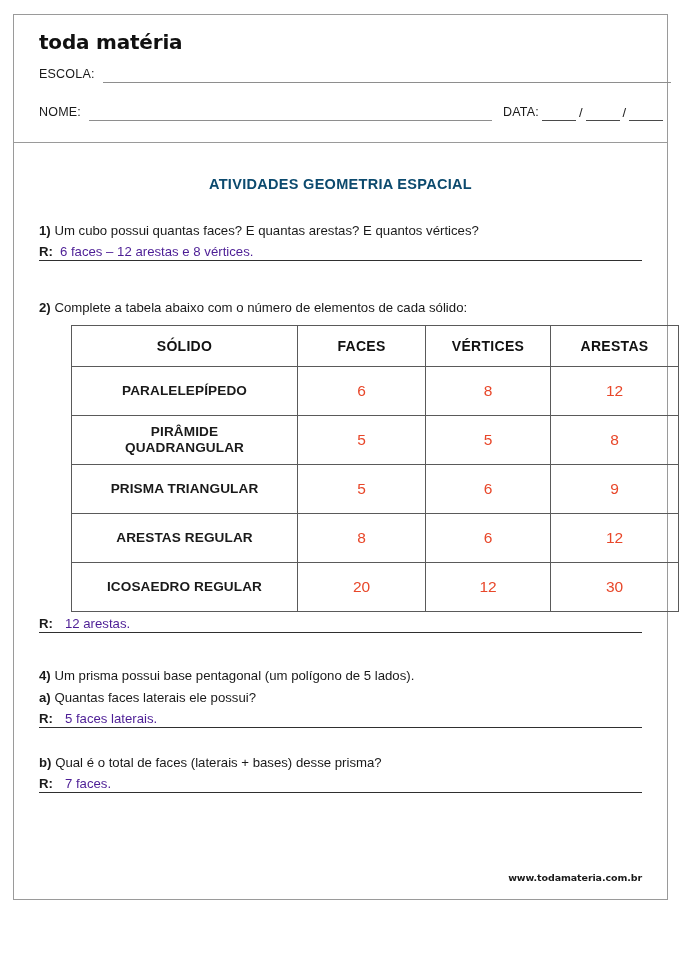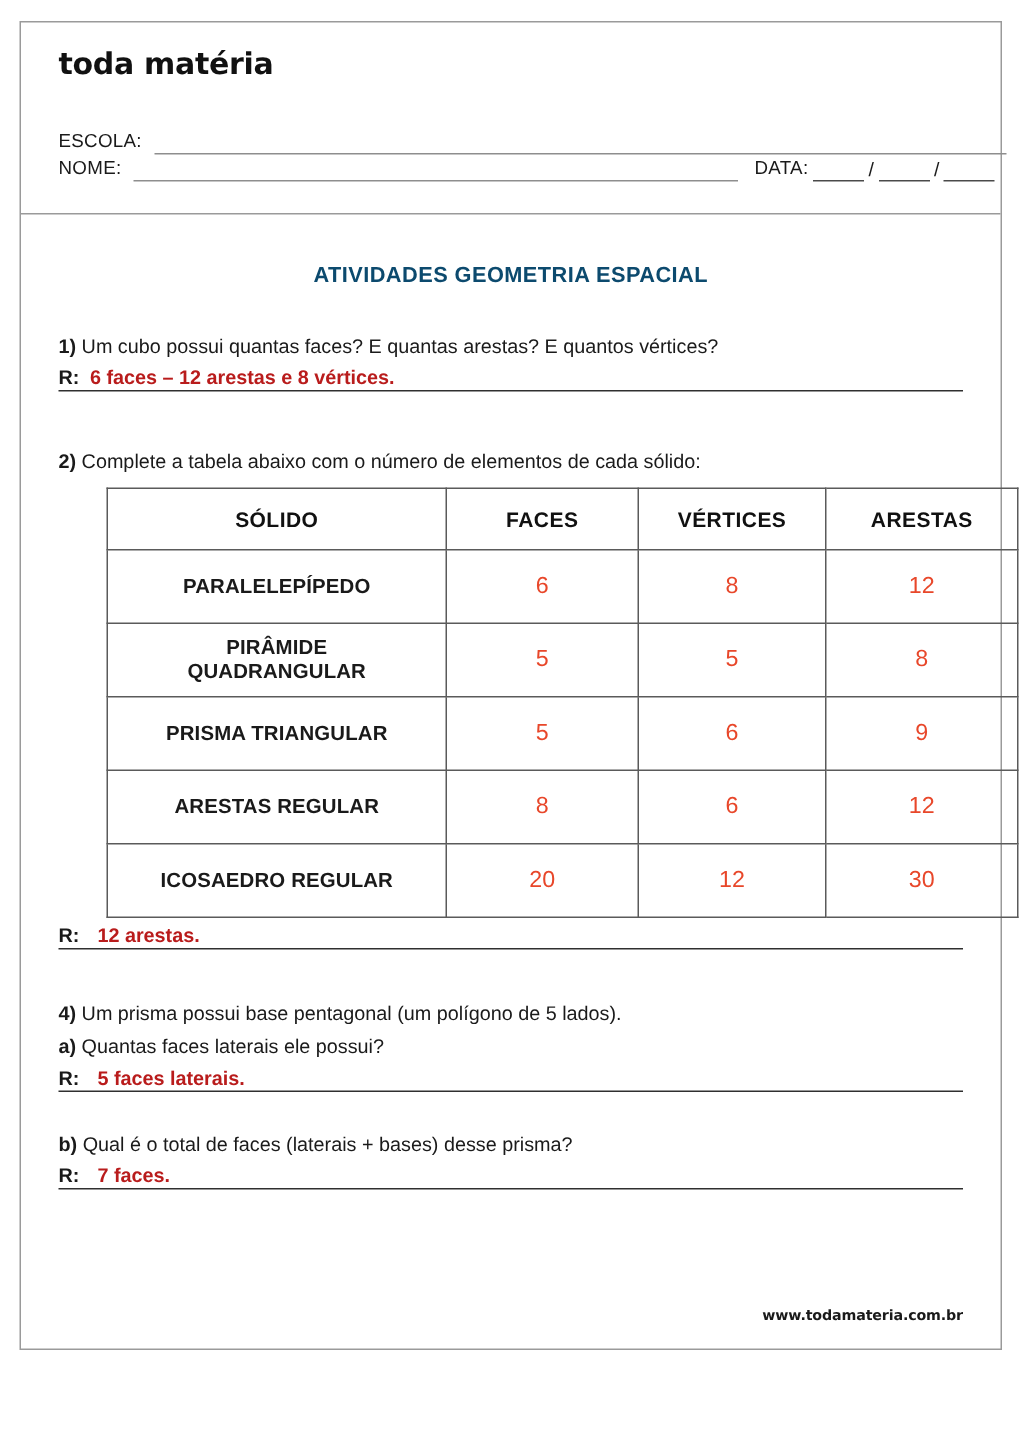--- a/index.html
+++ b/index.html
@@ -43,21 +43,21 @@
     letter-spacing: -0.2px;
     color: #111;
   }
 
   .field-row {
     position: absolute;
     left: 25px;
     display: flex;
     align-items: flex-end;
   }
-  .field-escola { top: 72px; }
+  .field-escola { top: 52px; }
   .field-nome   { top: 90px; }
 
   .field-label {
     font-size: 12.5px;
     font-weight: normal;
     letter-spacing: 0.2px;
     color: #1a1a1a;
     white-space: nowrap;
     padding-bottom: 2px;
   }
@@ -122,24 +122,23 @@
     padding-bottom: 1px;
   }
   .answer-label {
     font-size: 13.2px;
     font-weight: bold;
     color: #1a1a1a;
     flex: 0 0 auto;
   }
   .answer-value {
     font-size: 13.2px;
-    color: #b91c1c;
+    color: #4c1d95;
     margin-left: 7px;
     flex: 1 1 auto;
-    font-weight: bold;
   }
   .answer-row.indent .answer-value { margin-left: 12px; }
 
   .q2 { margin-top: 38px; }
 
   
   table.solids {
     border-collapse: collapse;
     width: 607px;
     margin-top: 8px;

